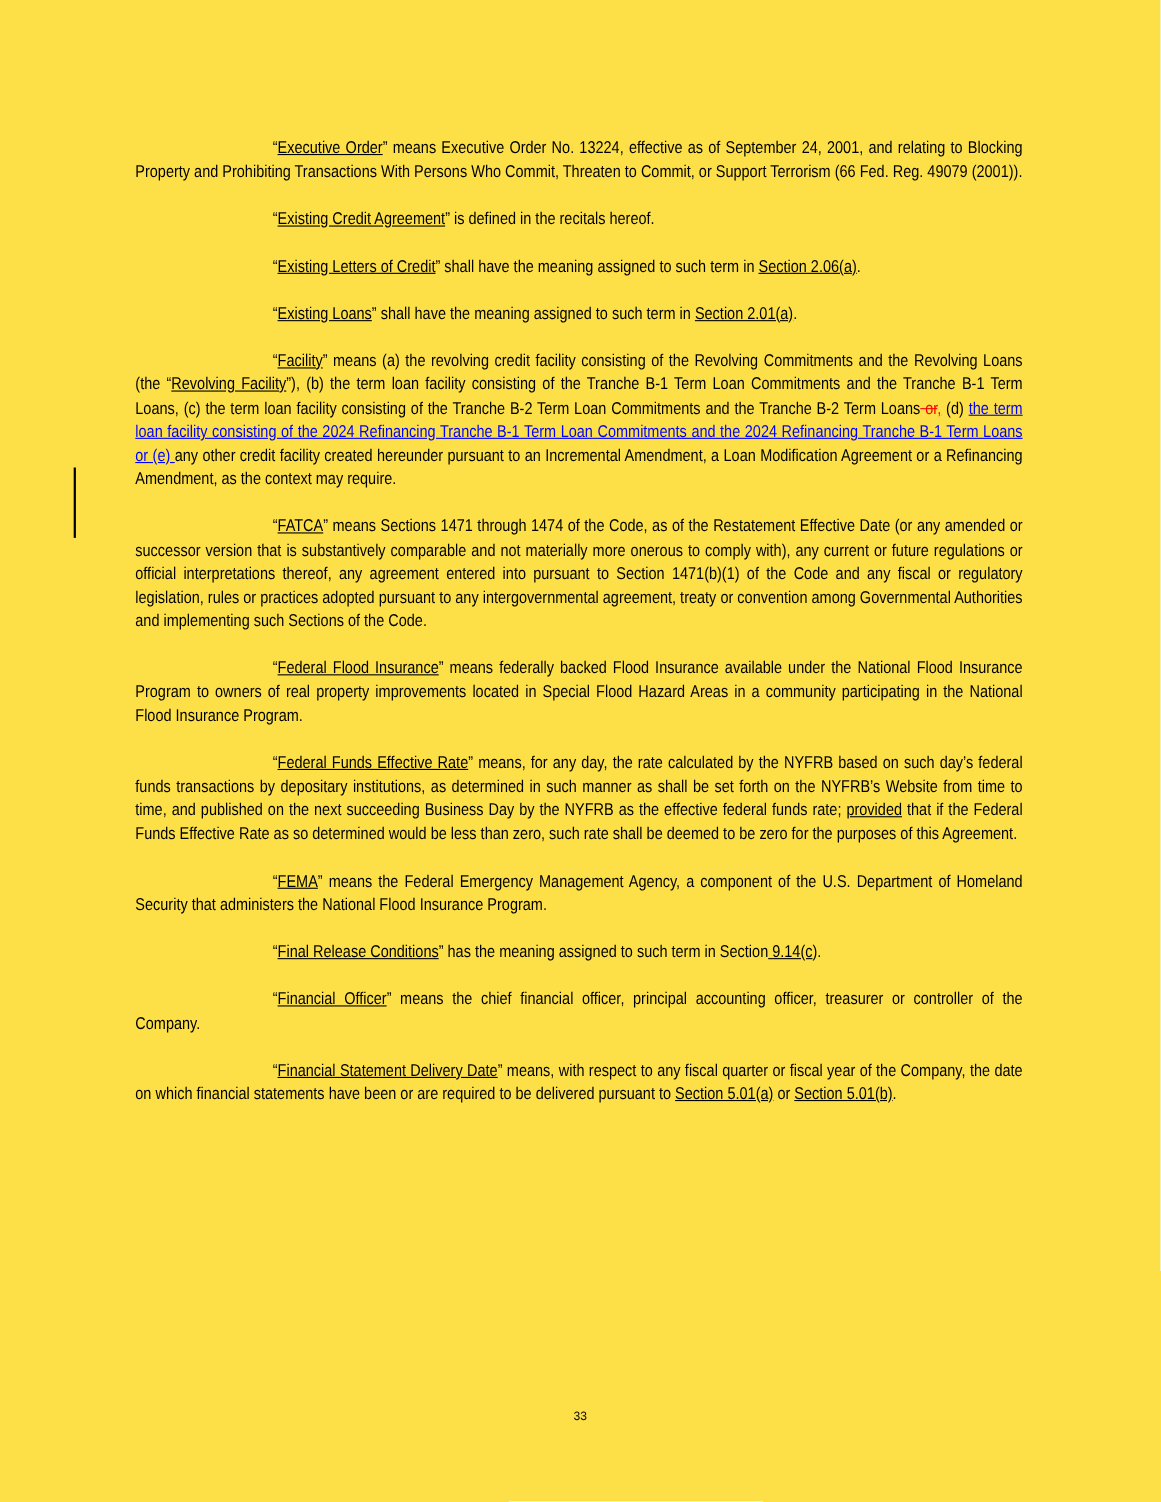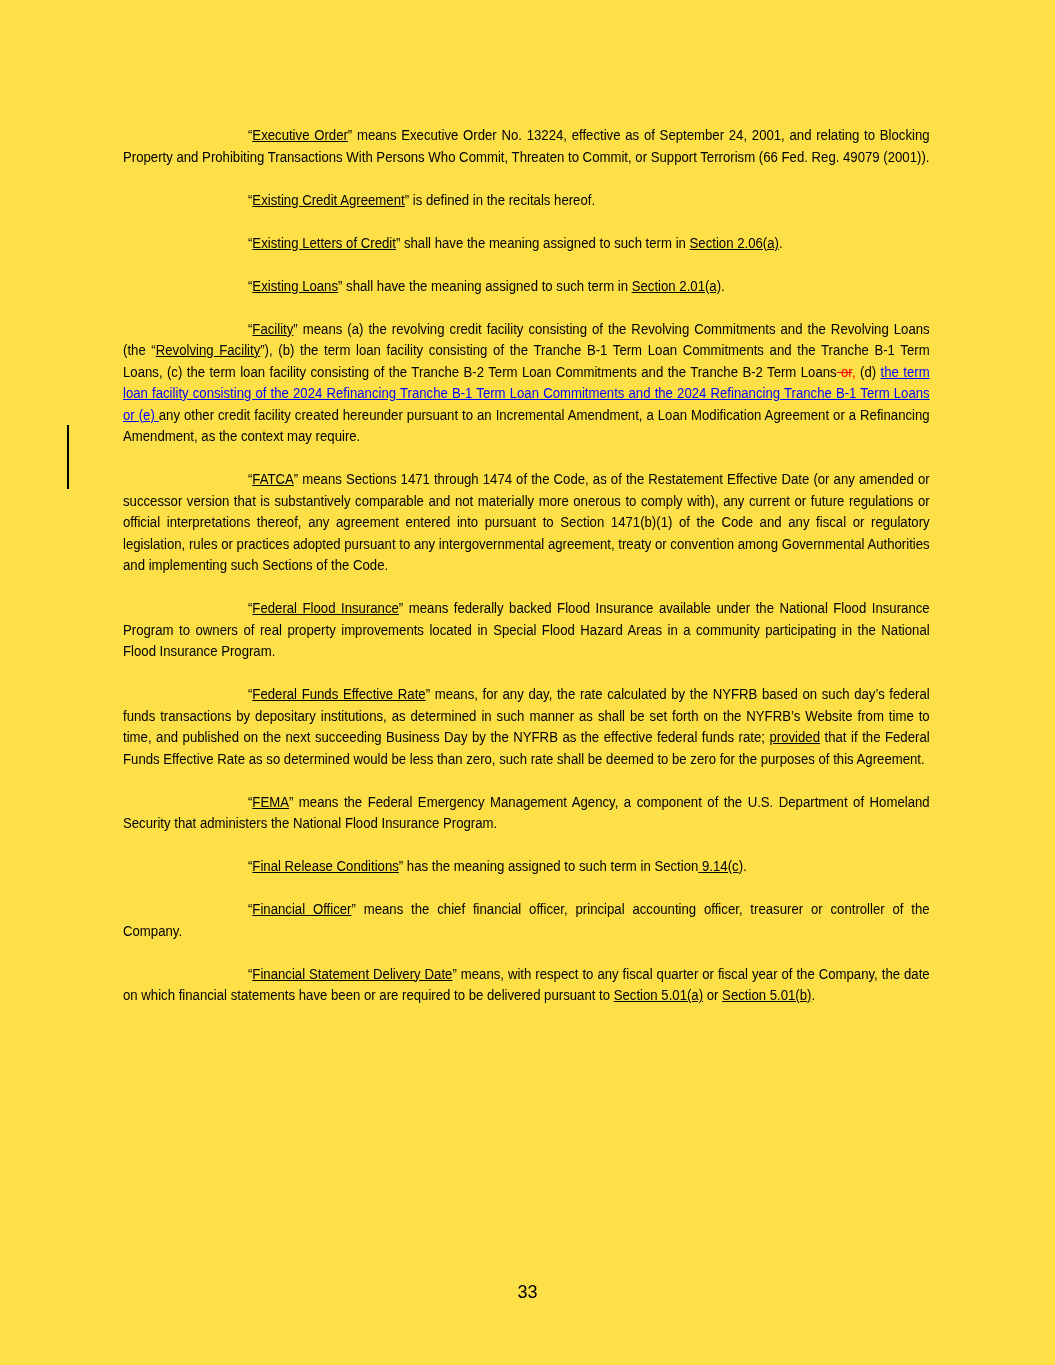--- a/index.html
+++ b/index.html
@@ -44,21 +44,21 @@
     width: 2px;
     height: 64px;
     background: var(--bar-color, #000000);
   }
   .page-number {
     position: absolute;
     top: 1282px;
     left: 0;
     width: 1055px;
     text-align: center;
-    font-size: 18px;
+    font-size: 11px;
     color: #000000;
   }
 </style>
 </head>
 <body>
 
 <div class="page">
   <div class="change-bar"></div>
   <div class="content">
       <p class="para"><span class="run-n">“</span><span class="run-term">Executive Order</span><span class="run-n">” means Executive Order No. 13224, effective as of September 24, 2001, and relating to Blocking Property and Prohibiting Transactions With Persons Who Commit, Threaten to Commit, or Support Terrorism (66 Fed. Reg. 49079 (2001)).</span></p>

